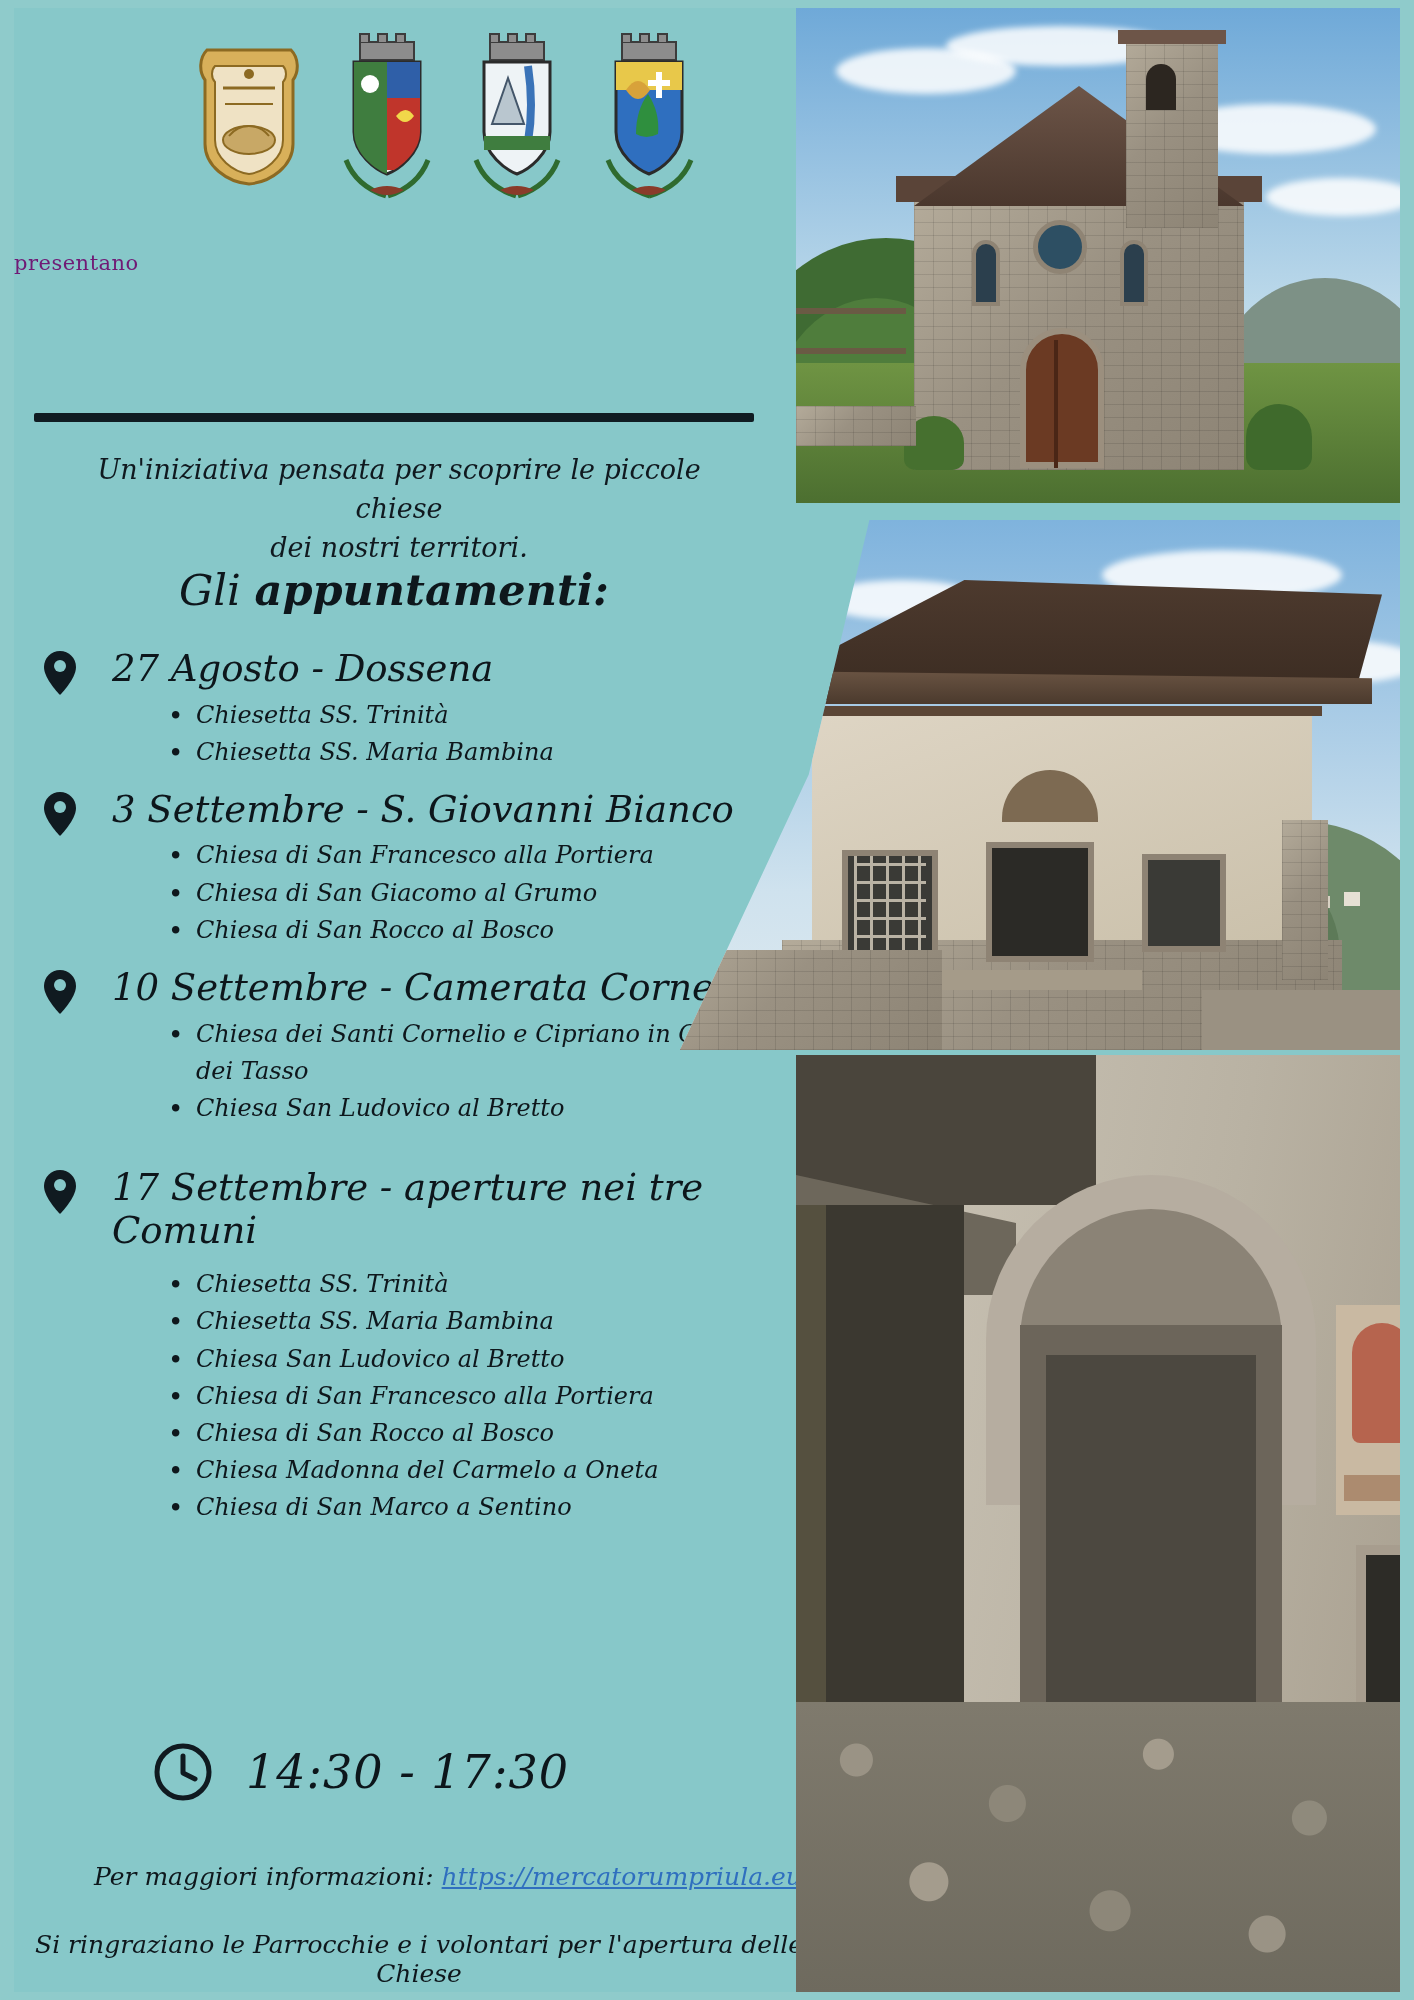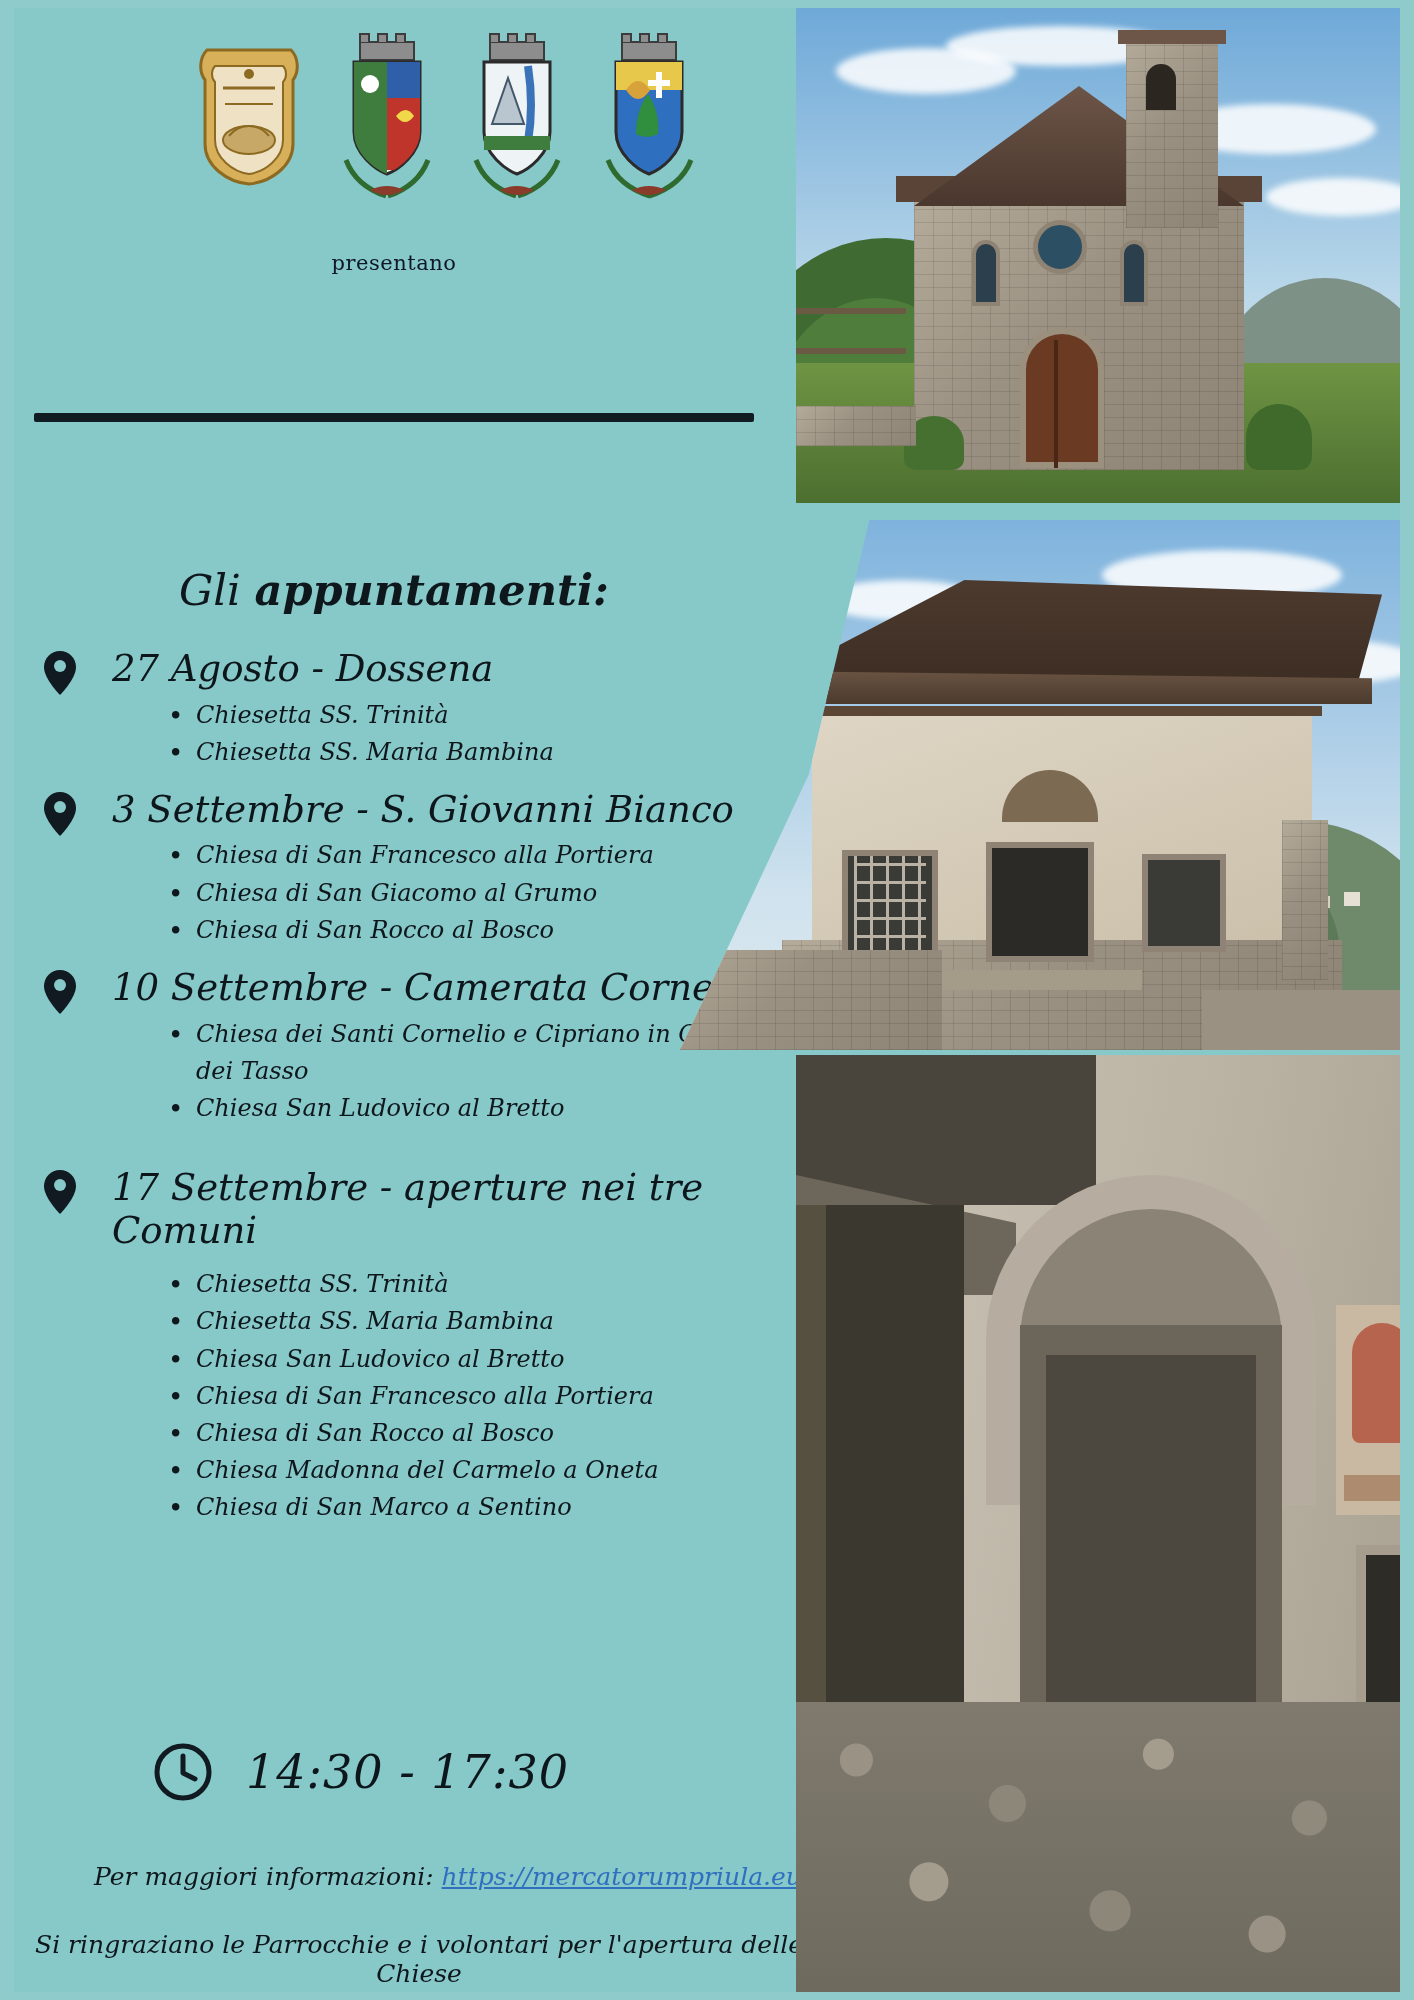--- a/index.html
+++ b/index.html
@@ -46,24 +46,23 @@
     margin-top: 4px;
     font-weight: 600;
   }
   .crest { position: absolute; top: 18px; }
   .crest svg { display: block; }
 
   
   .presentano {
     position: absolute;
     left: 0; top: 243px; width: 760px;
-    text-align: center;
     font-family: "DejaVu Serif", serif;
     font-size: 21px;
-    color: #0f172a;
+    color: #701a75;
     letter-spacing: .5px;
   }
   .main-title {
     position: absolute;
     left: 0; top: 280px; width: 760px;
     text-align: center;
     font-family: "DejaVu Serif", serif;
     font-style: italic;
     font-weight: bold;
     font-size: 85px;
@@ -253,20 +252,24 @@
         <rect x="56" y="48" width="22" height="6" fill="#fff"></rect>
         <path d="M16 128 q10 26 42 36" fill="none" stroke="#2f6b2f" stroke-width="5"></path>
         <path d="M99 128 q-10 26 -42 36" fill="none" stroke="#2f6b2f" stroke-width="5"></path>
         <path d="M40 158 q17 -8 34 0 q-17 10 -34 0" fill="#8a3b2a"></path>
       </svg>
     </div>
   </div>
 
   <div class="presentano">presentano</div>
   <div class="rule"></div>
+  <div class="subtitle">
+    <div>Un'iniziativa pensata per scoprire le piccole chiese</div>
+    <div>dei nostri territori.</div>
+  </div>
   <div class="appuntamenti">
     <span>Gli </span><b>appuntamenti:</b>
   </div>
 
   <div class="events">
 
     <div class="event" style="margin-bottom:18px;">
       <span class="pin">
         <svg width="36" height="46" viewBox="0 0 36 46">
             <path d="M18 1 C9 1 2 8 2 17 C2 29 18 45 18 45 C18 45 34 29 34 17 C34 8 27 1 18 1 Z" fill="#101a20"></path>

